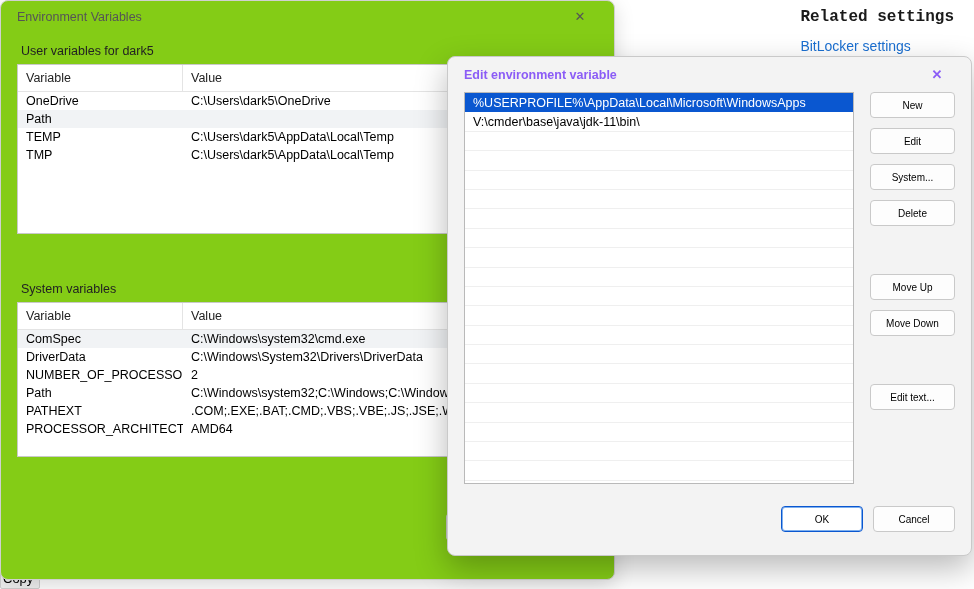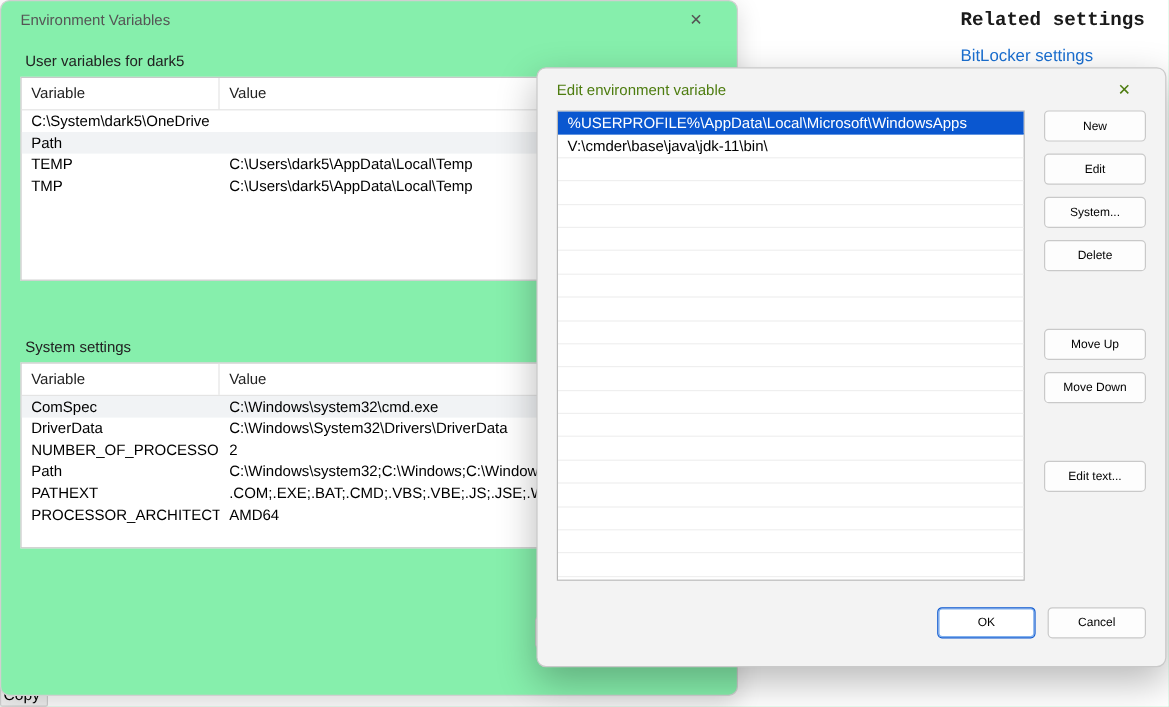--- a/index.html
+++ b/index.html
@@ -6,21 +6,21 @@
   body { width: 974px; height: 589px; background: #ffffff; font-size: 12px; color: #000; overflow: hidden; position: relative; }
 
   
   .related { position: absolute; right: 20px; top: 8px; text-align: left; }
   .related-title { font-size: 16px; font-weight: 600; color: #1a1a1a; margin-bottom: 12px; font-family: Liberation Mono, monospace; }
   .related-link { color: #1a6fd1; font-size: 14px; cursor: pointer; }
 
   
   .env-window {
     position: absolute; left: 0; top: 0; width: 615px; height: 580px;
-    background: #86efac; border: 1px solid #d0d0d0; border-radius: 8px;
+    background: #84cc16; border: 1px solid #d0d0d0; border-radius: 8px;
     box-shadow: 0 6px 20px rgba(0,0,0,0.15);
   }
   .env-titlebar { display: flex; align-items: center; padding: 8px 16px; color: #555; font-size: 12.5px;}
   .env-titlebar .title { flex: 1; }
   .close-x { width: 36px; text-align: center; font-size: 13px; color: #555; cursor: default; }
 
   .env-body { padding: 0 16px 8px 16px; }
 
   .group { margin-top: 12px; }
   .group-label { font-size: 12.5px; color: #222; margin-bottom: 6px; padding-left: 4px; }
@@ -48,21 +48,21 @@
 
   .copy-fragment { position:absolute; left:0; bottom:0; font-size:13px; padding:0 6px 2px 2px; color:#000;
     background:#f0f0f0; border:1px solid #d0d0d0; border-radius:2px; }
 
   
   .edit-window {
     position: absolute; left: 447px; top: 56px; width: 525px; height: 500px;
     background: #f3f3f3; border: 1px solid #c9c9c9; border-radius: 8px;
     box-shadow: 0 12px 32px rgba(0,0,0,0.28);
   }
-  .edit-titlebar { display: flex; align-items: center; padding: 10px 16px; font-size: 12.5px; color: #4d7c0f;}
+  .edit-titlebar { display: flex; align-items: center; padding: 10px 16px; font-size: 12.5px; color: #8b5cf6; font-weight: bold;}
   .edit-titlebar .title { flex: 1; }
   .edit-close { width: 36px; text-align:center; font-size:13px; cursor: pointer; }
 
   .edit-body { display: flex; padding: 0 16px 12px 16px; gap: 16px; justify-content: flex-end; }
   .edit-list {
     flex: 1; background: #fff; border: 1px solid #b9b9b9; height: 392px;
   }
   .edit-row {
     padding: 3px 8px; font-size: 12.5px; border-bottom: 1px solid #efefef;
     white-space: nowrap; overflow:hidden; height: 19.4px;
@@ -96,42 +96,43 @@
   <div class="env-body">
 
     <div class="group">
       <div class="group-label">User variables for dark5</div>
       <div class="vars-table">
         <div class="vars-header">
           <div class="col col-var">Variable</div>
           <div class="col col-val">Value</div>
         </div>
         <div class="vars-row">
-          <div class="col col-val">C:\System\dark5\OneDrive</div>
+          <div class="col col-var">OneDrive</div>
+          <div class="col col-val">C:\Users\dark5\OneDrive</div>
         </div>
         <div class="vars-row selected">
           <div class="col col-var">Path</div>
         </div>
         <div class="vars-row">
           <div class="col col-var">TEMP</div>
           <div class="col col-val">C:\Users\dark5\AppData\Local\Temp</div>
         </div>
         <div class="vars-row">
           <div class="col col-var">TMP</div>
           <div class="col col-val">C:\Users\dark5\AppData\Local\Temp</div>
         </div>
       </div>
       <div class="actions">
         <button class="btn">New...</button>
         <button class="btn" style="min-width:40px">Ed</button>
       </div>
     </div>
 
     <div class="group group2">
-      <div class="group-label">System settings</div>
+      <div class="group-label">System variables</div>
       <div class="vars-table">
         <div class="vars-header">
           <div class="col col-var">Variable</div>
           <div class="col col-val">Value</div>
         </div>
         <div class="vars-row selected">
           <div class="col col-var">ComSpec</div>
           <div class="col col-val">C:\Windows\system32\cmd.exe</div>
         </div>
         <div class="vars-row">

